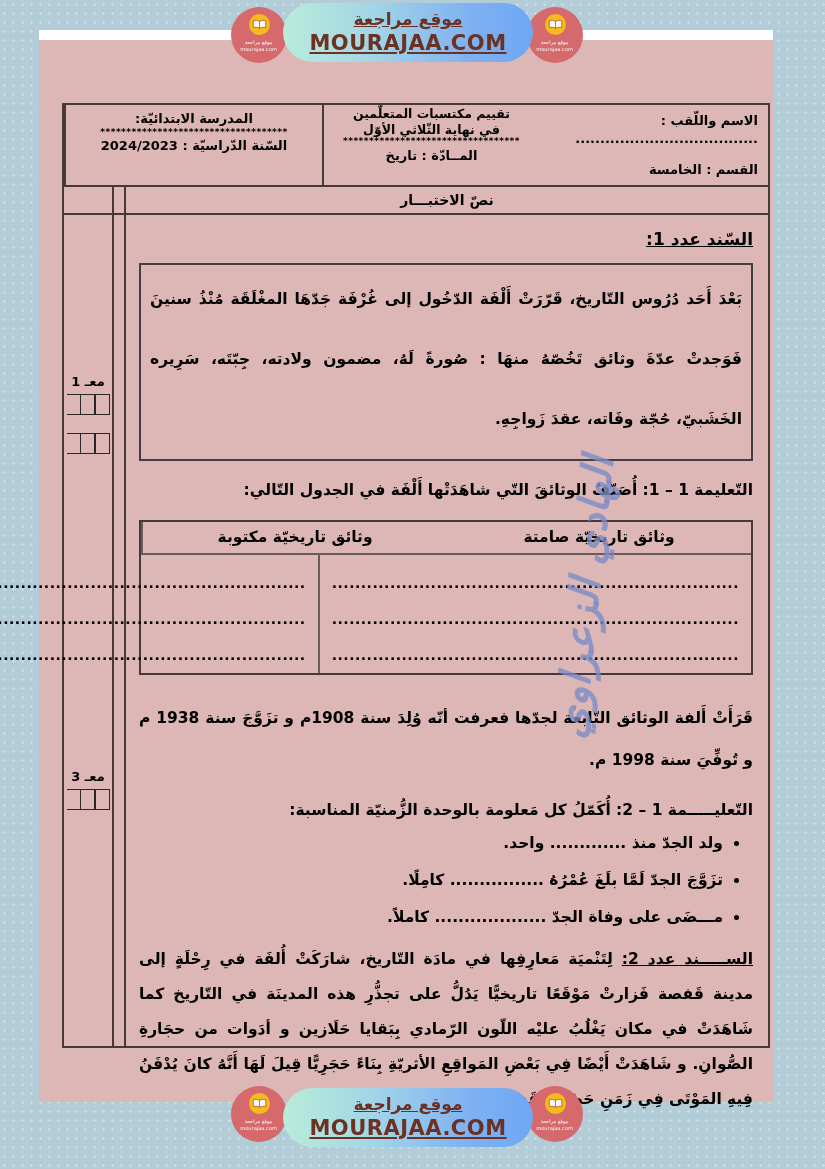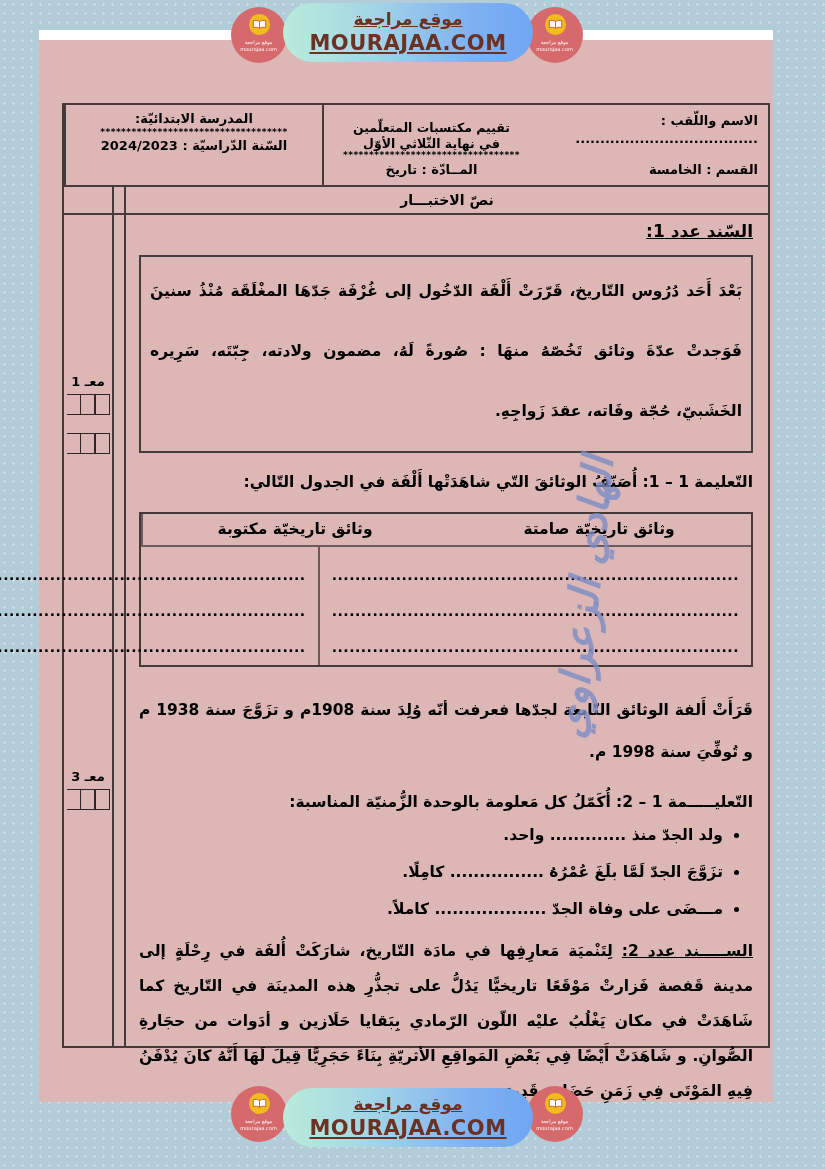--- a/index.html
+++ b/index.html
@@ -20,21 +20,21 @@
   .logo-circle{position:absolute;width:56px;height:56px;border-radius:50%;background:#d5696b;z-index:5;
     display:flex;flex-direction:column;align-items:center;}
   .logo-badge{width:21px;height:21px;border-radius:50%;background:#f3bb1c;margin-top:7px;
     display:flex;align-items:center;justify-content:center;}
   .logo-cap{margin-top:3px;font-size:6px;line-height:1.25;color:#ffffff;text-align:center;transform:scale(.85);}
   
   .info-table{position:absolute;left:23px;top:73px;width:708px;height:84px;border:2px solid #46393a;
     background:#dcb7b5;display:flex;flex-direction:row-reverse;direction:rtl;box-sizing:border-box;}
   .info-cell{box-sizing:border-box;text-align:center;color:#000;font-weight:bold;overflow:hidden;}
   .cell-school{width:258px;border-left:2px solid #46393a;padding-top:5px;}
-  .cell-assess{width:217px;border-left:2px solid #46393a;padding-top:15px;}
+  .cell-assess{width:217px;border-left:2px solid #46393a;padding-top:1px;}
   .cell-student{flex:1;text-align:right;padding:7px 10px 0 4px;}
   .t13{font-size:13px;line-height:1.35;}
   .t12{font-size:12.5px;line-height:1.25;}
   .stars{font-size:9px;letter-spacing:.5px;line-height:1.1;white-space:nowrap;}
   .cell-student .line2{margin-top:14px;}
   
   .frame{position:absolute;left:23px;top:155px;width:708px;height:863px;border:2px solid #46393a;box-sizing:border-box;}
   .frame .vline1{position:absolute;left:48px;top:0;bottom:0;width:2px;background:#46393a;}
   .frame .vline2{position:absolute;left:60px;top:0;bottom:0;width:2px;background:#46393a;}
   .frame-title{position:absolute;left:62px;right:0;top:0;height:26px;display:flex;align-items:center;justify-content:center;
@@ -42,21 +42,21 @@
   .title-underline{position:absolute;left:0;right:0;top:26px;height:2px;background:#46393a;}
   
   .margin-col{position:absolute;left:0;top:0;width:36px;bottom:0;}
   .mark{position:absolute;left:0;width:48px;direction:rtl;text-align:center;}
   .mark-label{font-size:13px;font-weight:bold;line-height:1;}
   .grid{display:flex;justify-content:center;margin-top:6px;}
   .grid .cell{width:13px;height:19px;border:1.6px solid #2e2626;border-left:none;background:transparent;}
   .grid .cell:first-child{border-left:1.6px solid #2e2626;}
   
   .content{position:absolute;left:62px;top:28px;right:0;bottom:0;padding:0 15px 0 13px;direction:rtl;color:#000;box-sizing:border-box;}
-  .support-title{margin-top:6px;font-size:17px;font-weight:bold;text-decoration:underline;}
+  .support-title{margin-top:14px;font-size:17px;font-weight:bold;text-decoration:underline;}
   .source-box{margin-top:14px;border:2px solid #404040;padding:4px 9px 10px 9px;font-size:15.5px;font-weight:bold;
     line-height:60px;text-align:justify;}
   .instr{margin-top:17px;font-size:15.5px;font-weight:bold;line-height:1.6;}
   .class-table{margin-top:17px;border:2px solid #46393a;height:155px;box-sizing:border-box;display:flex;flex-direction:column;}
   .class-head{display:flex;height:45px;border-bottom:2px solid #6b5a5a;box-sizing:border-box;}
   .class-body{display:flex;flex:1;}
   .class-col{flex:1;box-sizing:border-box;}
   .class-head .class-col{display:flex;align-items:center;justify-content:center;font-size:15.5px;font-weight:bold;}
   .class-head .col-r, .class-body .col-r{border-left:2px solid #6b5a5a;}
   .class-body .class-col{padding:10px 12px 0 12px;}

